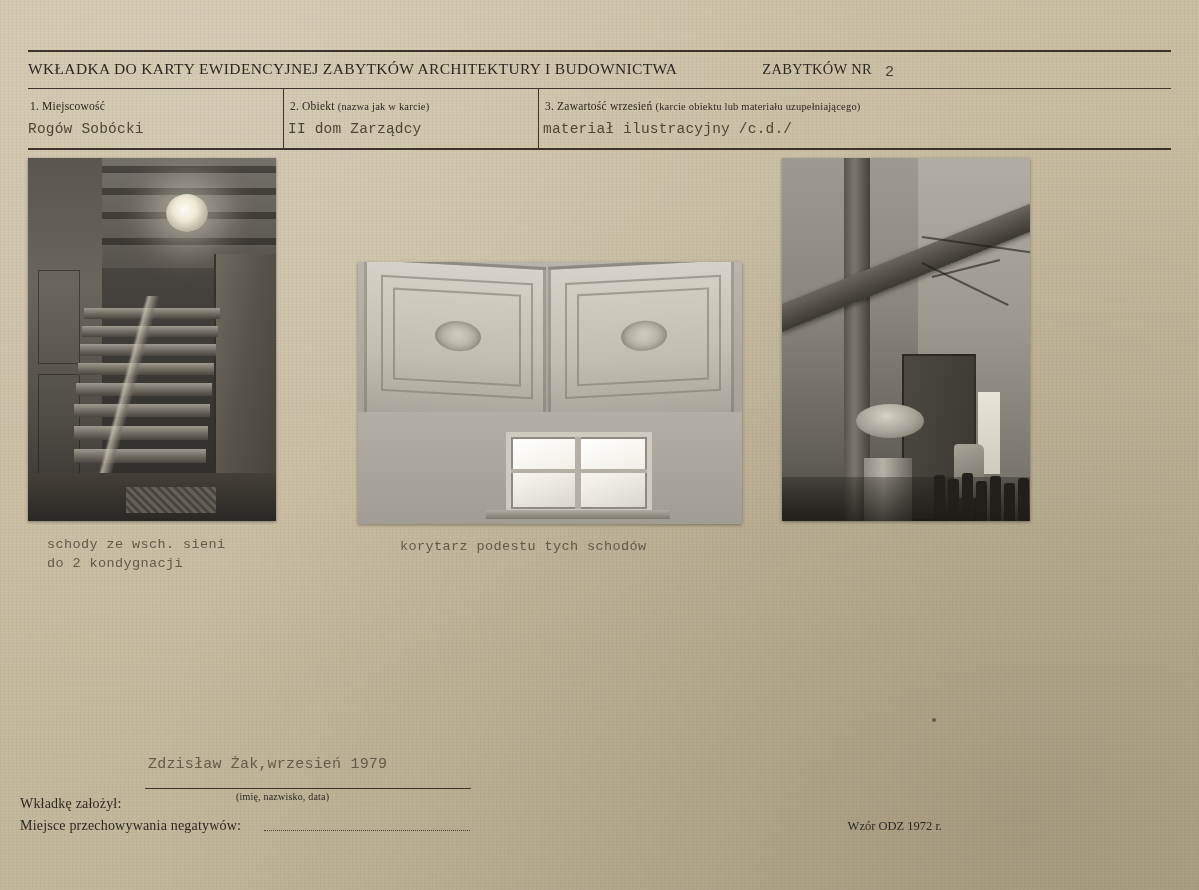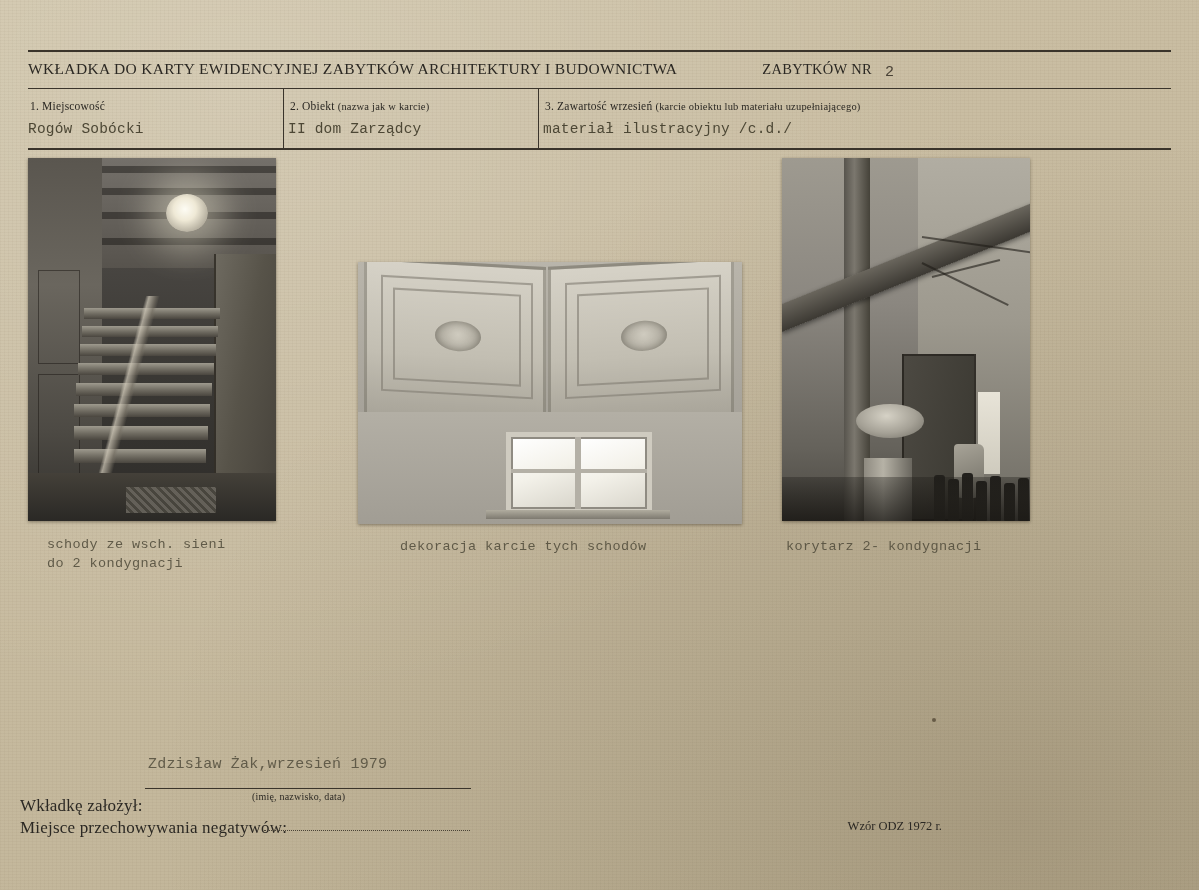--- a/index.html
+++ b/index.html
@@ -120,21 +120,21 @@
     color: #55503f;
     letter-spacing: 0.4px;
     line-height: 19px;
     opacity: 0.9;
     white-space: pre-line;
   }
 
   
   .ft-label {
     position: absolute;
-    font-size: 17px;
+    font-size: 14px;
     letter-spacing: 0.2px;
     white-space: nowrap;
   }
   .ft-sub {
     position: absolute;
     font-size: 10px;
     letter-spacing: 0.2px;
     white-space: nowrap;
   }
   .dotline {
@@ -402,21 +402,21 @@
       </div>
       <div class="wallBand"></div>
       <div class="winframe">
         <div class="pane" style="left:2px;  top:2px;  width:62px; height:68px;"></div>
         <div class="pane" style="left:70px; top:2px;  width:64px; height:68px;"></div>
         <div class="mullion" style="left:64px; top:0; width:6px; height:72px;"></div>
         <div class="mullion" style="left:0; top:32px; width:136px; height:4px;"></div>
       </div>
       <div class="sill"></div>
     </div>
-    <div class="cap" style="left:400px; top:537px; width:360px;">dekoracja karcie tych schodów</div>
+    <div class="cap" style="left:400px; top:537px; width:360px;">korytarz podestu tych schodów</div>
 
     <div class="photo p3">
       <div class="bg"></div>
       <div class="wallR"></div>
       <div class="post"></div>
       <div class="beam"></div>
       <div class="wire" style="left:140px; top:78px;  width:110px; transform: rotate(8deg);"></div>
       <div class="wire" style="left:140px; top:104px; width:96px;  transform: rotate(26deg);"></div>
       <div class="wire" style="left:150px; top:118px; width:70px;  transform: rotate(-14deg);"></div>
       <div class="door"></div>
@@ -428,28 +428,27 @@
         <div class="bottle" style="left:2px;  height:46px;"></div>
         <div class="bottle" style="left:16px; height:42px;"></div>
         <div class="bottle" style="left:30px; height:48px;"></div>
         <div class="bottle" style="left:44px; height:40px;"></div>
         <div class="bottle" style="left:58px; height:45px;"></div>
         <div class="bottle" style="left:72px; height:38px;"></div>
         <div class="bottle" style="left:86px; height:43px;"></div>
       </div>
       <div class="floordark"></div>
     </div>
-    <div class="cap" style="left:786px; top:537px; width:300px;">korytarz 2- kondygnacji</div>
 
     <div class="speck" style="left:932px; top:718px;"></div>
 
     <div class="ft-label" style="left:20px; top:796px;">Wkładkę  założył:</div>
     <div class="tw" style="left:148px; top:756px; font-size:15px;">Zdzisław Żak,wrzesień 1979</div>
     <div class="solidline" style="left:145px; top:788px; width:326px;"></div>
-    <div class="ft-sub" style="left:252px; top:791px;">(imię, nazwisko, data)</div>
+    <div class="ft-sub" style="left:236px; top:791px;">(imię, nazwisko, data)</div>
 
     <div class="ft-label" style="left:20px; top:818px;">Miejsce przechowywania negatywów:</div>
     <div class="dotline" style="left:264px; top:830px; width:206px;"></div>
     <div class="tw" style="left:268px; top:814px; font-size:13px;"></div>
 
     <div class="ft-right" style="top:819px;">Wzór ODZ 1972 r.</div>
 
   </div>
 </div>
 

